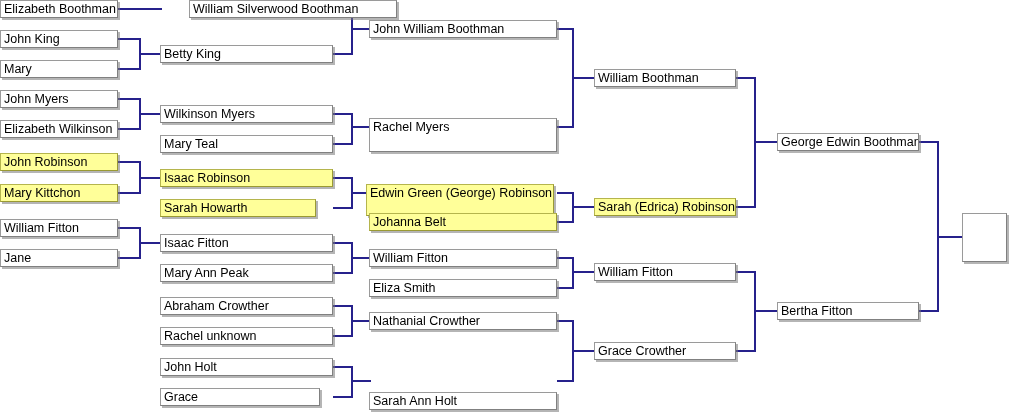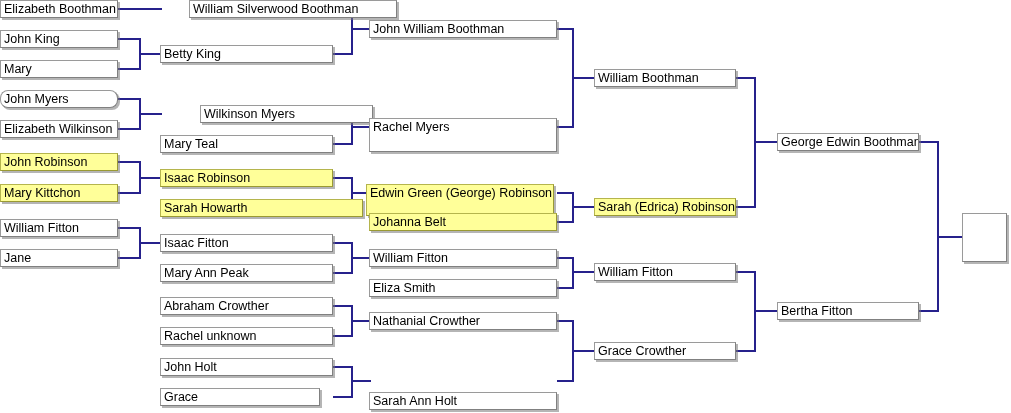--- a/index.html
+++ b/index.html
@@ -140,33 +140,33 @@
   <div class="ln lnh" style="left:754px;top:310px;width:25px;"></div>
 
   <div class="ln lnh" style="left:919px;top:141px;width:20px;"></div>
   <div class="ln lnh" style="left:919px;top:310px;width:20px;"></div>
   <div class="ln lnv" style="left:937px;top:141px;height:171px;"></div>
   <div class="ln lnh" style="left:937px;top:236px;width:27px;"></div>
 
   <div class="node" style="left:0px;top:0px;width:118px;height:18px;">Elizabeth Boothman</div>
   <div class="node" style="left:0px;top:30px;width:118px;height:18px;">John King</div>
   <div class="node" style="left:0px;top:60px;width:118px;height:18px;">Mary</div>
-  <div class="node" style="left:0px;top:90px;width:118px;height:18px;border-radius:8px;">John Myers</div>
+  <div class="node" style="left:0px;top:90px;width:118px;height:18px;">John Myers</div>
   <div class="node" style="left:0px;top:120px;width:118px;height:18px;">Elizabeth Wilkinson</div>
   <div class="node hl" style="left:0px;top:153px;width:118px;height:18px;">John Robinson</div>
   <div class="node hl" style="left:0px;top:184px;width:118px;height:18px;">Mary Kittchon</div>
   <div class="node" style="left:0px;top:219px;width:118px;height:18px;">William Fitton</div>
   <div class="node" style="left:0px;top:249px;width:118px;height:18px;">Jane</div>
 
   <div class="node" style="left:160px;top:0px;width:208px;height:18px;margin-left:29px;">William Silverwood Boothman</div>
   <div class="node" style="left:160px;top:45px;width:173px;height:18px;">Betty King</div>
-  <div class="node" style="left:160px;top:105px;width:173px;height:18px;margin-left:40px;">Wilkinson Myers</div>
+  <div class="node" style="left:160px;top:105px;width:173px;height:18px;">Wilkinson Myers</div>
   <div class="node" style="left:160px;top:135px;width:173px;height:18px;">Mary Teal</div>
   <div class="node hl" style="left:160px;top:169px;width:173px;height:18px;">Isaac Robinson</div>
-  <div class="node hl" style="left:160px;top:199px;width:203px;height:18px;">Sarah Howarth</div>
+  <div class="node hl" style="left:160px;top:199px;width:156px;height:18px;">Sarah Howarth</div>
   <div class="node" style="left:160px;top:234px;width:173px;height:18px;">Isaac Fitton</div>
   <div class="node" style="left:160px;top:264px;width:173px;height:18px;">Mary Ann Peak</div>
   <div class="node" style="left:160px;top:297px;width:173px;height:18px;">Abraham Crowther</div>
   <div class="node" style="left:160px;top:327px;width:173px;height:18px;">Rachel unknown</div>
   <div class="node" style="left:160px;top:358px;width:173px;height:18px;">John Holt</div>
   <div class="node" style="left:160px;top:388px;width:160px;height:18px;">Grace</div>
 
   <div class="node" style="left:369px;top:20px;width:188px;height:18px;">John William Boothman</div>
   <div class="node" style="left:369px;top:118px;width:188px;height:34px;">Rachel Myers</div>
   <div class="node hl" style="left:366px;top:184px;width:188px;height:32px;">Edwin Green (George) Robinson</div>

